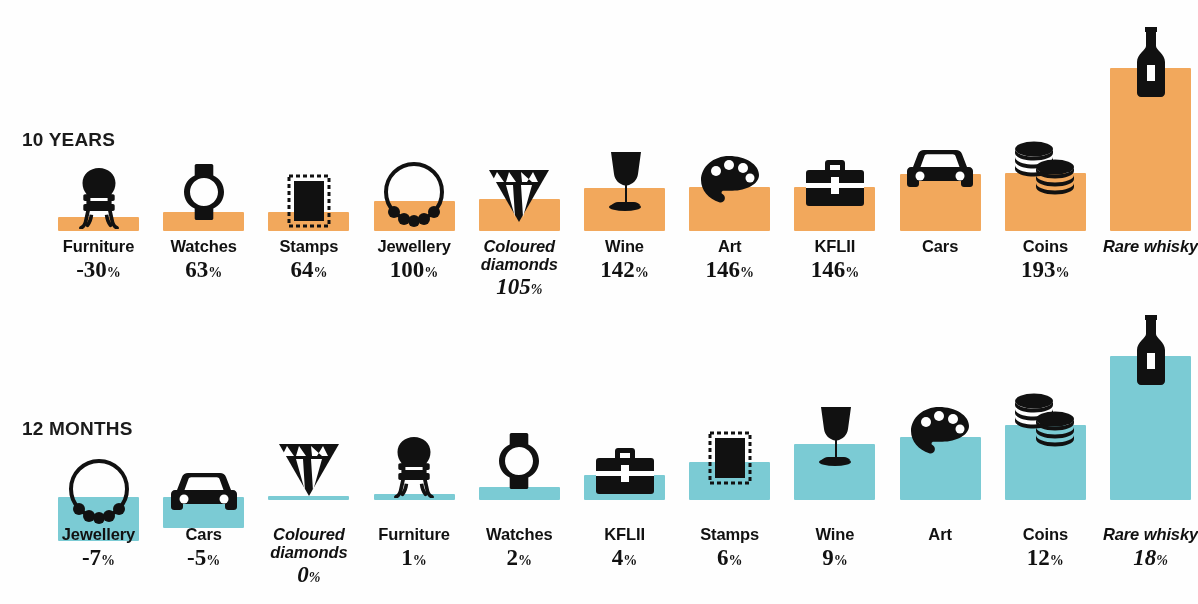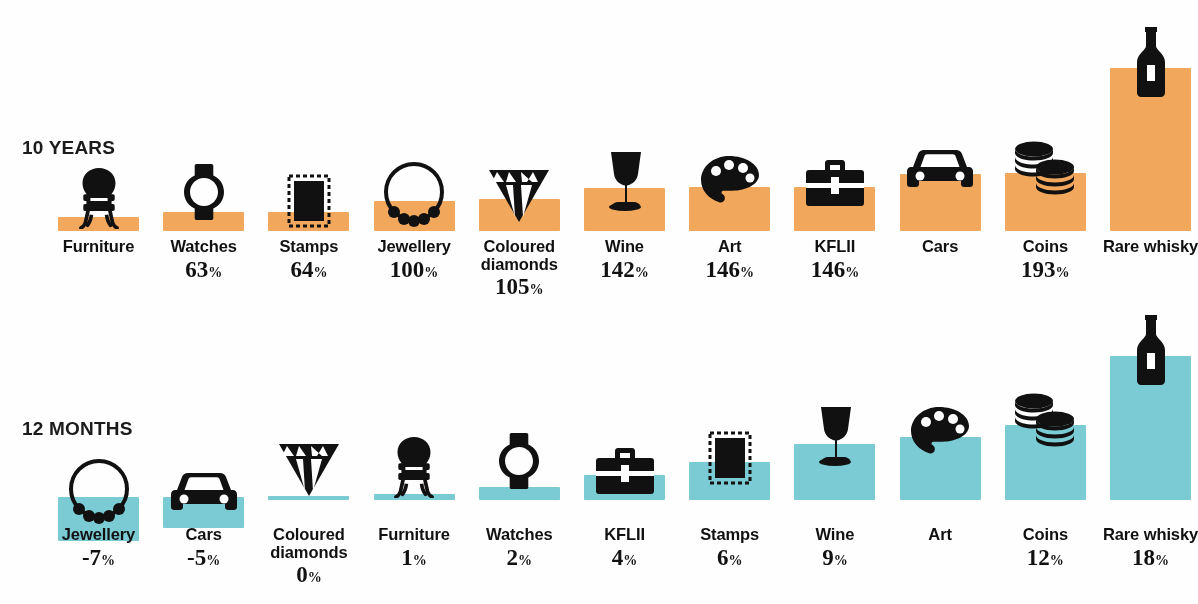--- a/index.html
+++ b/index.html
@@ -14,21 +14,21 @@
 
   
   .section-title{
     position:absolute;
     font-family:"Liberation Sans", sans-serif;
     font-weight:bold;
     font-size:19px;
     letter-spacing:0.2px;
     color:#1b1b1b;
   }
-  #title-10y{left:22px;top:129px;margin-top:8px;}
+  #title-10y{left:22px;top:129px;}
   #title-12m{left:22px;top:418px;}
 
   
   .row{position:absolute;left:4px;width:1198px;margin-left:28px;}
   #row-10y{top:0;height:300px;}
   #row-12m{top:300px;height:304px;}
 
   .bar-group{
     position:absolute;
     width:105px;
@@ -76,40 +76,41 @@
     font-family:"Liberation Serif", serif;
     font-weight:bold;
     font-size:23px;
     line-height:25px;
     color:#111;
     margin-top:1px;
   }
   .cat-value .pct{font-size:14px;}
 
   
-  .labels.wide{left:-12px;width:129px;}
+  .labels.wide{left:-12px;width:129px;font-style:italic;}
 </style>
 </head>
 <body>
 
 <div class="chart-root">
 
   <div class="section-title" id="title-10y">10 YEARS</div>
 
   <div class="row" id="row-10y">
       <div class="bar-group" style="left: 14px;">
         <div class="bar orange" style="top: 217px; height: 14px;"></div>
         <div class="bar-icon" style="top: 167px;">
           <svg viewBox="0 0 56 62" width="56" height="62">
             <path fill="#111" d="M28 1c-9.2 0-16.5 6.4-16.5 15.1 0 4.6 1.6 8.2 4.1 11.2H14c-1 0-1.7.7-1.7 1.7v3.3c0 1 .7 1.7 1.7 1.7h1.4v3.1H14c-1 0-1.7.8-1.7 1.8v3.4c0 1 .7 1.7 1.7 1.7h1.1l-2.3 10.4c-.5 2.2-1.9 3.9-3.7 4.9-.9.5-1.3 1.6-.9 2.5.4.9 1.5 1.3 2.4.9 2.9-1.4 5-4.1 5.8-7.4l2.5-11.3h18.2l2.5 11.3c.8 3.3 2.9 6 5.8 7.4.9.4 2 0 2.4-.9.4-.9 0-2-.9-2.5-1.8-1-3.2-2.7-3.7-4.9l-2.3-10.4H42c1 0 1.7-.7 1.7-1.7v-3.4c0-1-.7-1.8-1.7-1.8h-1.4v-3.1H42c1 0 1.7-.7 1.7-1.7V29c0-1-.7-1.7-1.7-1.7h-1.6c2.5-3 4.1-6.6 4.1-11.2C44.5 7.4 37.2 1 28 1zm-8.6 33v-3.1h17.2V34H19.4z"></path>
             <path fill="#111" d="M18.6 47.5c-.3 3.6-1.6 7-3.6 9.7a1.8 1.8 0 1 0 2.9 2.2c2.4-3.2 3.9-7.2 4.3-11.5l-3.6-.4zM37.4 47.5l-3.6.4c.4 4.3 1.9 8.3 4.3 11.5a1.8 1.8 0 1 0 2.9-2.2c-2-2.7-3.3-6.1-3.6-9.7z"></path>
           </svg>
         </div>
         <div class="labels" style="top: 238px;">
           <div class="cat-label">Furniture</div>
+          <div class="cat-value"><span>-30</span><span class="pct">%</span></div>
         </div>
       </div>
       <div class="bar-group" style="left: 119.2px;">
         <div class="bar orange" style="top: 211.974px; height: 19.026px;"></div>
         <div class="bar-icon" style="top: 163px;">
           <svg viewBox="0 0 48 66" width="48" height="66">
             <path fill="#111" d="M16.5 1h15c1 0 1.8.8 1.8 1.8v9.6C39.8 15.3 44 21.6 44 29s-4.2 13.7-10.7 16.6v9.6c0 1-.8 1.8-1.8 1.8h-15c-1 0-1.8-.8-1.8-1.8v-9.6C8.2 42.7 4 36.4 4 29s4.2-13.7 10.7-16.6V2.8c0-1 .8-1.8 1.8-1.8zM24 15c-7.7 0-14 6.3-14 14s6.3 14 14 14 14-6.3 14-14-6.3-14-14-14z"></path>
           </svg>
         </div>
         <div class="labels" style="top: 238px;">

